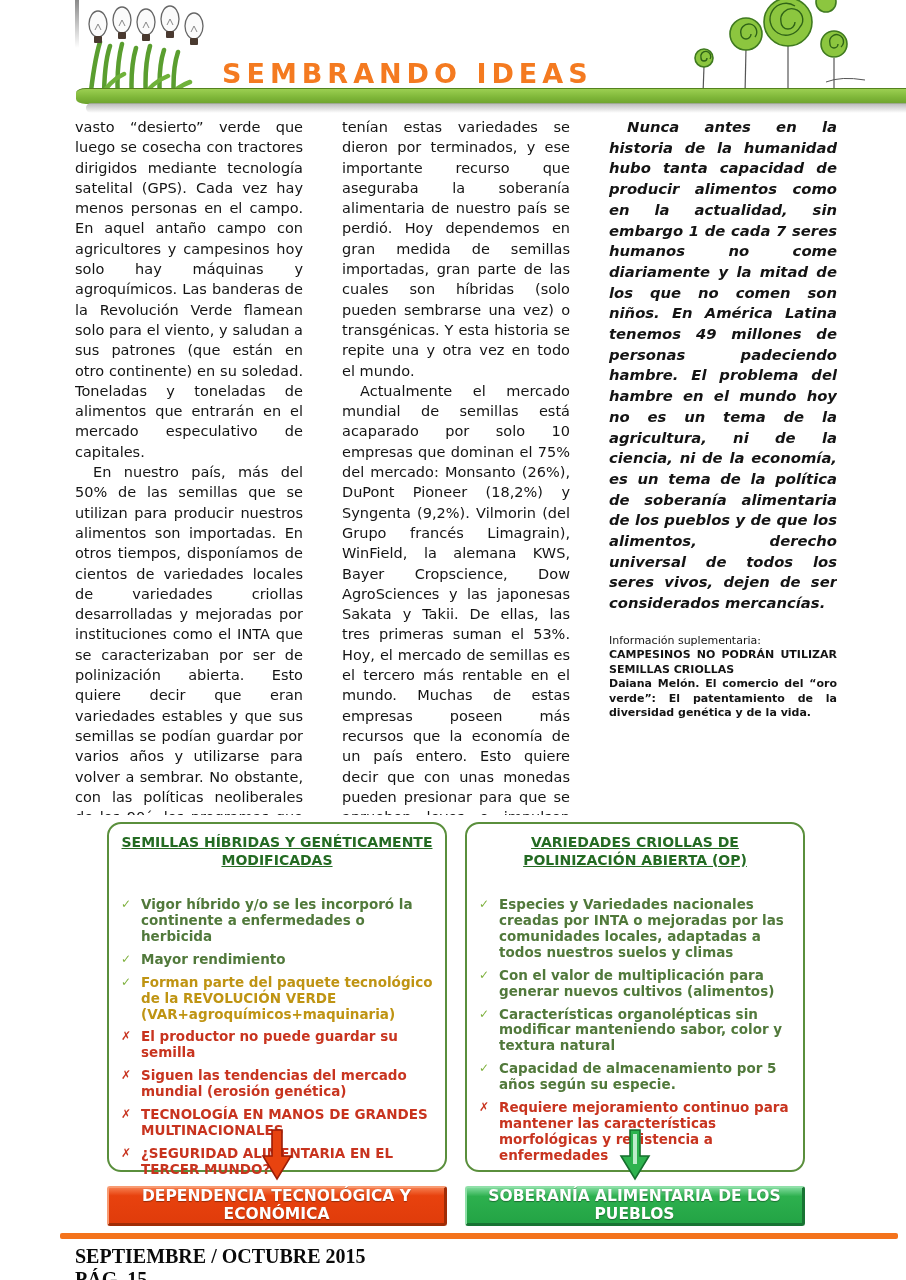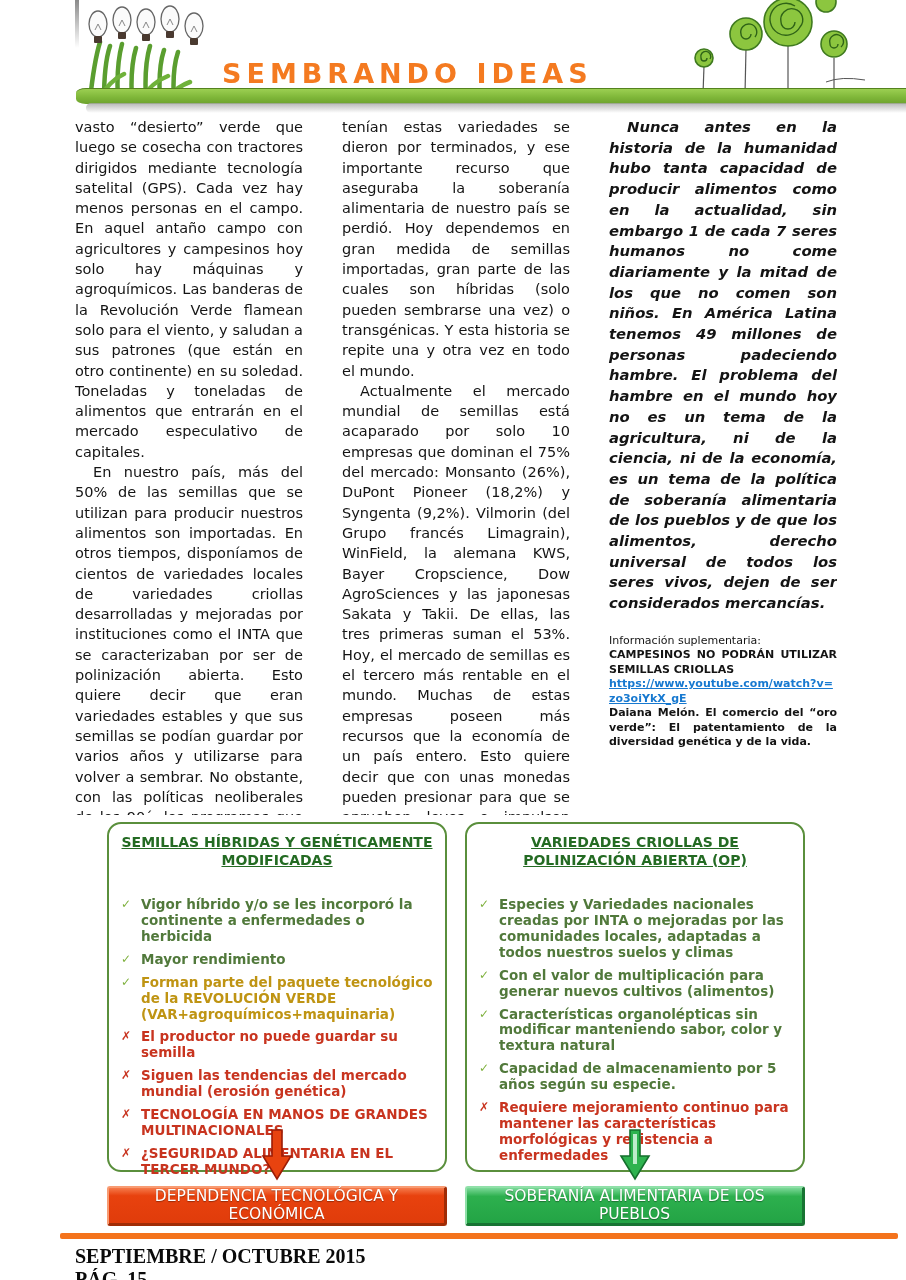--- a/index.html
+++ b/index.html
@@ -69,21 +69,21 @@
   .mark-check { color:#7fb13e; }
   .mark-cross { color:#c8341f; }
   .c-green { color:#51793b; }
   .c-gold  { color:#bf9413; }
   .c-red   { color:#c8341f; }
   .box-arrow { position:absolute; left:50%; transform:translateX(-50%); bottom:-15px; z-index:3; }
   
   .results { position:absolute; left:107px; top:1186px; display:flex; gap:18px; }
   .result-bar {
     width:340px; height:40px; display:flex; align-items:center; justify-content:center;
-    text-align:center; color:#fff; font-weight:normal; font-size:15.5px; line-height:1.1;
+    text-align:center; color:#fff; font-weight:bold; font-size:15.5px; line-height:1.1;
     border-radius:3px; padding:2px 10px; text-shadow:0 1px 1px rgba(0,0,0,.35);
   }
   .result-red {
     background:linear-gradient(180deg,#f57a4a 0%, #e8420e 22%, #e03c0b 100%);
     border-top:2px solid #f89b72; border-left:2px solid #f89b72;
     border-right:3px solid #a02c06; border-bottom:3px solid #a02c06;
   }
   .result-green {
     background:linear-gradient(180deg,#7bd898 0%, #2db04e 24%, #23a445 100%);
     border-top:2px solid #8fe0a8; border-left:2px solid #8fe0a8;
@@ -188,21 +188,20 @@
     </div>
     <div class="col">
       <p>tenían estas variedades se dieron por terminados, y ese importante recurso que aseguraba la soberanía alimentaria de nuestro país se perdió. Hoy dependemos en gran medida de semillas importadas, gran parte de las cuales son híbridas (solo pueden sembrarse una vez) o transgénicas. Y esta historia se repite una y otra vez en todo el mundo.</p>
       <p class="indent">Actualmente el mercado mundial de semillas está acaparado por solo 10 empresas que dominan el 75% del mercado: Monsanto (26%), DuPont Pioneer (18,2%) y Syngenta (9,2%). Vilmorin (del Grupo francés Limagrain), WinField, la alemana KWS, Bayer Cropscience, Dow AgroSciences y las japonesas Sakata y Takii. De ellas, las tres primeras suman el 53%. Hoy, el mercado de semillas es el tercero más rentable en el mundo. Muchas de estas empresas poseen más recursos que la economía de un país entero. Esto quiere decir que con unas monedas pueden presionar para que se aprueben leyes o impulsen políticas que las favorezcan.</p>
     </div>
     <div class="col">
       <p class="col3-highlight">Nunca antes en la historia de la humanidad hubo tanta capacidad de producir alimentos como en la actualidad, sin embargo 1 de cada 7 seres humanos no come diariamente y la mitad de los que no comen son niños. En América Latina tenemos 49 millones de personas padeciendo hambre. El problema del hambre en el mundo hoy no es un tema de la agricultura, ni de la ciencia, ni de la economía, es un tema de la política de soberanía alimentaria de los pueblos y de que los alimentos, derecho universal de todos los seres vivos, dejen de ser considerados mercancías.</p>
       <div class="info-block">
         <div class="info-label">Información suplementaria:</div>
         <div class="ref-title">CAMPESINOS NO PODRÁN UTILIZAR SEMILLAS CRIOLLAS</div>
-        <a class="doc-link">https://www.youtube.com/watch?v=zo3oiYkX_gE</a>
         <div class="ref-body">Daiana Melón. El comercio del “oro verde”: El patentamiento de la diversidad genética y de la vida.</div>
 
       </div>
     </div>
   </div>
 
   <div class="boxes">
 
     <div class="cmp-box">
       <div class="cmp-title">SEMILLAS HÍBRIDAS Y GENÉTICAMENTE MODIFICADAS</div>

